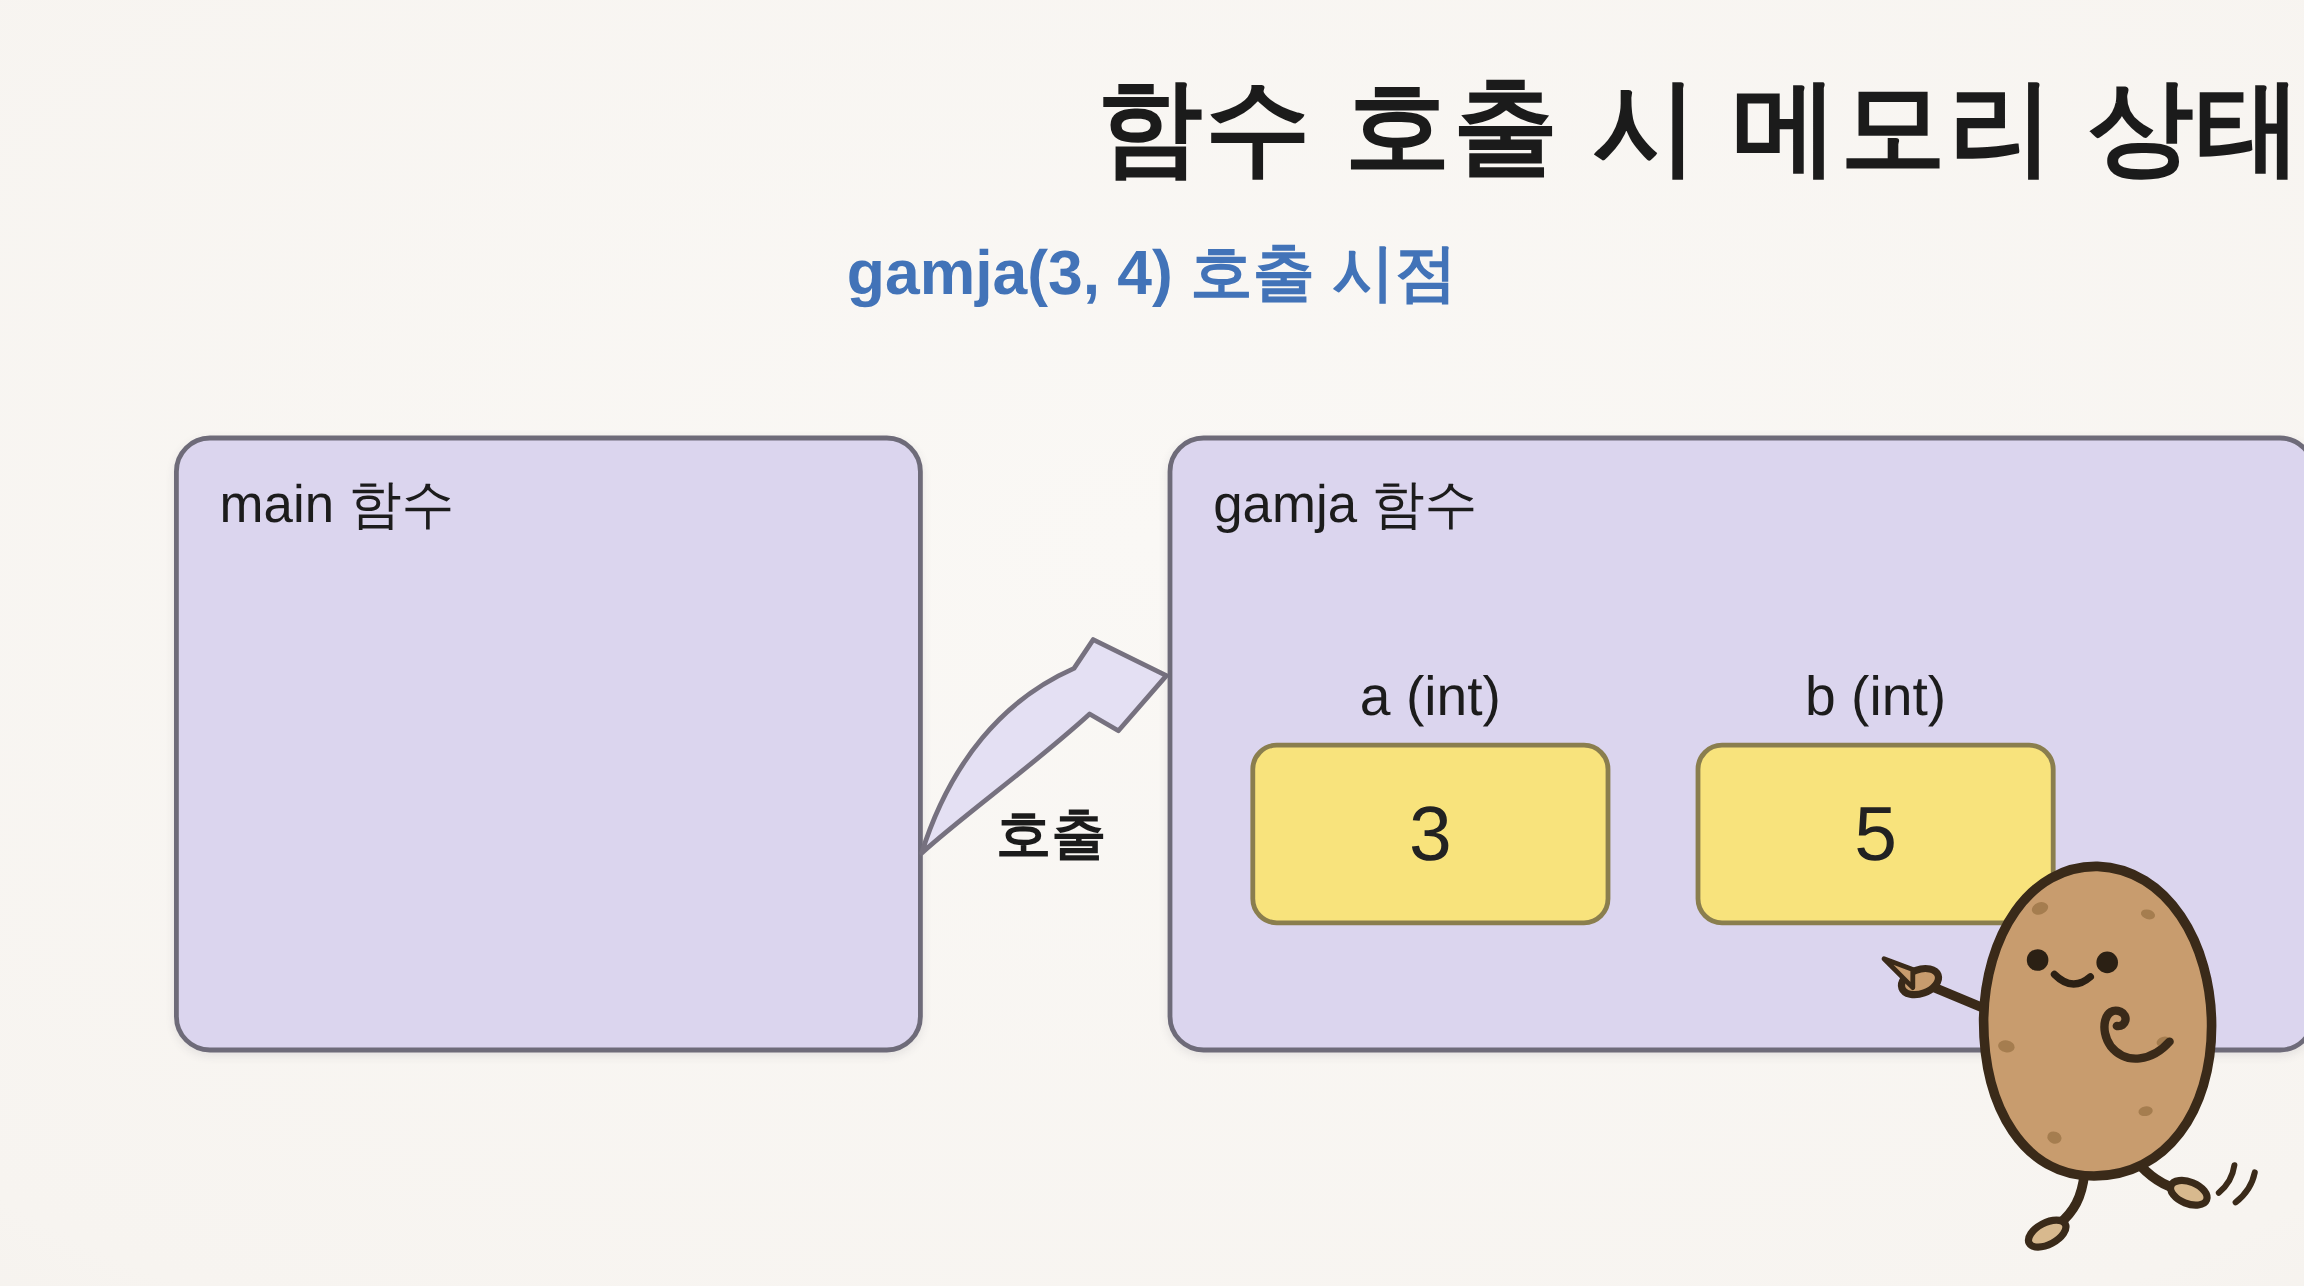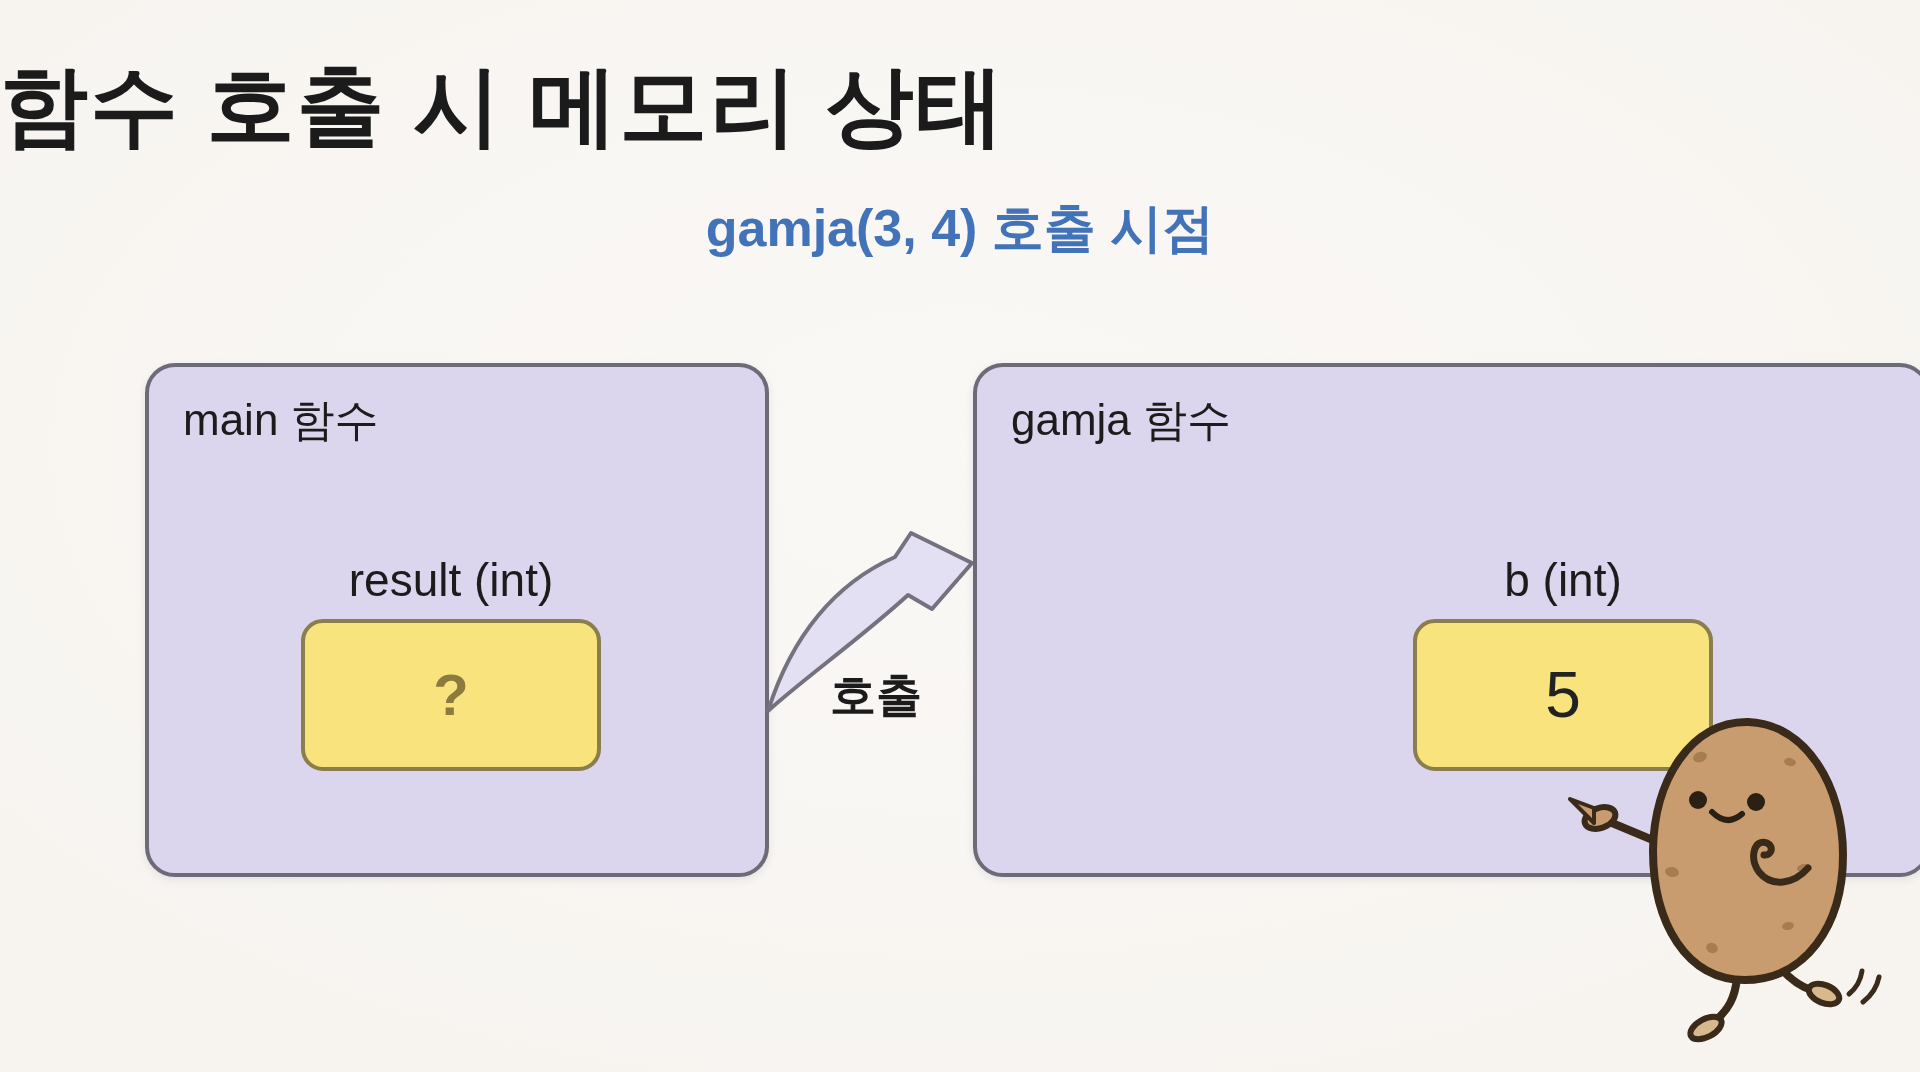--- a/index.html
+++ b/index.html
@@ -10,21 +10,21 @@
   .stage {
     position: relative;
     width: 1920px;
     height: 1072px;
     overflow: hidden;
     background: radial-gradient(130% 130% at 50% 42%, #FAF8F5 0%, #F7F4F0 55%, #ECE8E2 100%);
   }
   .page-title {
     position: absolute;
     top: 58px; left: 0; right: 0;
-    text-align: left;
+    text-align: right;
     font-size: 88px;
     font-weight: 800;
     letter-spacing: 2px;
     color: #1B1B1B;
     line-height: 1.1;
   }
   .page-subtitle {
     position: absolute;
     top: 200px; left: 0; right: 0;
     text-align: center;
@@ -117,42 +117,42 @@
 </head>
 <body>
 
 <div class="stage">
 
   <div class="page-title">함수 호출 시 메모리 상태</div>
   <div class="page-subtitle">gamja(3, 4) 호출 시점</div>
 
   <div class="frame frame-main">
     <div class="frame-label">main 함수</div>
-    <div class="var-group group-result">
-      <div class="var-name">result (int)</div>
-      <div class="var-cell">
-        <span class="var-value unknown">?</span>
-      </div>
-    </div>
   </div>
 
   <svg class="call-arrow" viewBox="0 0 260 230" aria-hidden="true">
     <path d="M 28 216
              C 52 140, 96 88, 155 62
              L 171 38
              L 232 68
              L 192 114
              L 168 100
              C 122 142, 62 185, 28 216
              Z" fill="#E4E0F3" stroke="#76717F" stroke-width="4" stroke-linejoin="round"></path>
   </svg>
   <div class="arrow-label">호출</div>
 
   <div class="frame frame-gamja">
     <div class="frame-label">gamja 함수</div>
+    <div class="var-group group-a">
+      <div class="var-name">a (int)</div>
+      <div class="var-cell">
+        <span class="var-value">3</span>
+      </div>
+    </div>
     <div class="var-group group-b">
       <div class="var-name">b (int)</div>
       <div class="var-cell">
         <span class="var-value">5</span>
       </div>
     </div>
   </div>
 
   <svg class="mascot" viewBox="0 0 360 382" aria-hidden="true">
 

